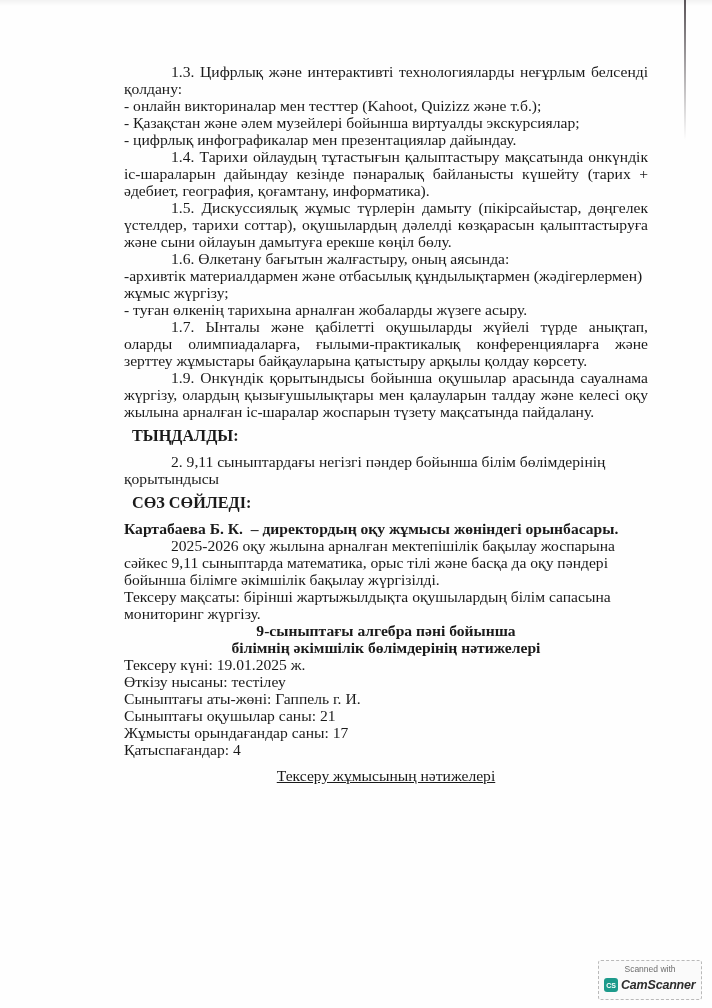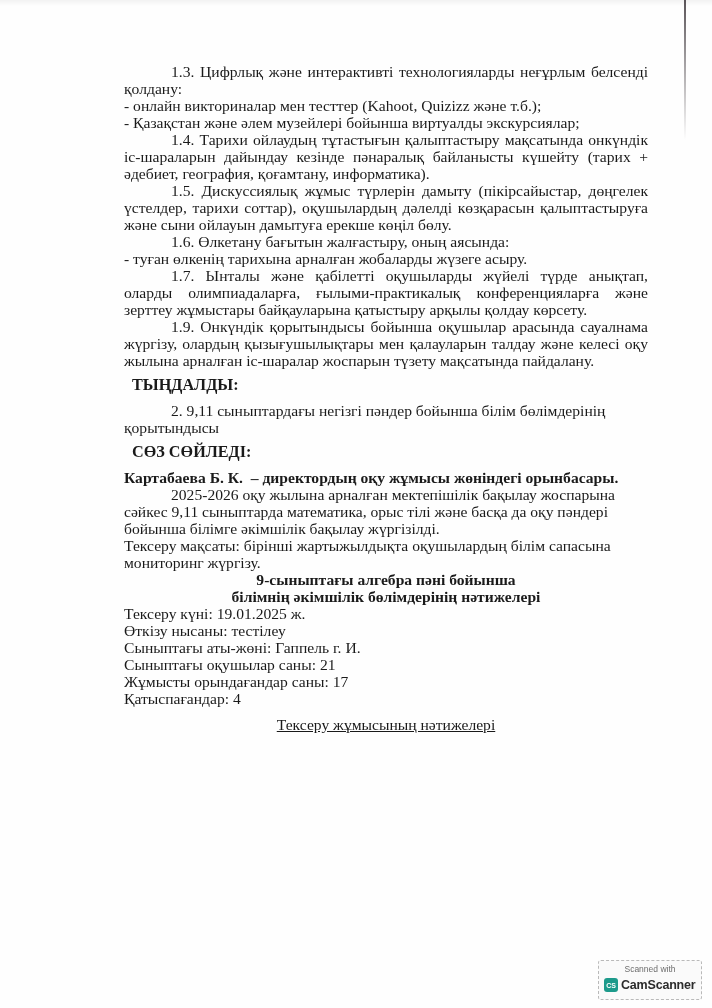--- a/index.html
+++ b/index.html
@@ -105,38 +105,41 @@
       display: flex;
       align-items: center;
       justify-content: center;
       margin-right: 3px;
     }
     .cs-name {
       font-size: 12.5px;
       color: #2c2c2c;
       font-weight: bold;
       letter-spacing: -0.2px;
+      font-style: italic;
     }
   </style>
 </head>
 <body>
 
 <div class="page">
   <div class="top-edge"></div>
   <div class="right-edge"></div>
 
   <div class="content">
     <p class="p ind">1.3. Цифрлық және интерактивті технологияларды неғұрлым белсенді қолдану:</p>
     <p class="p left">- онлайн викториналар мен тесттер (Kahoot, Quizizz және т.б.);</p>
     <p class="p left">- Қазақстан және әлем музейлері бойынша виртуалды экскурсиялар;</p>
+    <p class="p left">- цифрлық инфографикалар мен презентациялар дайындау.</p>
 
     <p class="p ind">1.4. Тарихи ойлаудың тұтастығын қалыптастыру мақсатында онкүндік іс-шараларын дайындау кезінде пәнаралық байланысты күшейту (тарих + әдебиет, география, қоғамтану, информатика).</p>
     <p class="p ind">1.5. Дискуссиялық жұмыс түрлерін дамыту (пікірсайыстар, дөңгелек үстелдер, тарихи соттар), оқушылардың дәлелді көзқарасын қалыптастыруға және сыни ойлауын дамытуға ерекше көңіл бөлу.</p>
 
     <p class="p ind">1.6. Өлкетану бағытын жалғастыру, оның аясында:</p>
+    <p class="p left">-архивтік материалдармен және отбасылық құндылықтармен (жәдігерлермен) жұмыс жүргізу;</p>
     <p class="p left">- туған өлкенің тарихына арналған жобаларды жүзеге асыру.</p>
 
     <p class="p ind">1.7. Ынталы және қабілетті оқушыларды жүйелі түрде анықтап, оларды олимпиадаларға, ғылыми-практикалық конференцияларға және зерттеу жұмыстары байқауларына қатыстыру арқылы қолдау көрсету.</p>
     <p class="p ind">1.9. Онкүндік қорытындысы бойынша оқушылар арасында сауалнама жүргізу, олардың қызығушылықтары мен қалауларын талдау және келесі оқу жылына арналған іс-шаралар жоспарын түзету мақсатында пайдалану.</p>
 
     <p class="heading">ТЫҢДАЛДЫ:</p>
     <p class="p ind left" style="padding-right:14px;">2. 9,11 сыныптардағы негізгі пәндер бойынша білім бөлімдерінің қорытындысы</p>
 
     <p class="heading">СӨЗ СӨЙЛЕДІ:</p>
     <p class="p left bold" style="white-space:pre;">Картабаева Б. К.  – директордың оқу жұмысы жөніндегі орынбасары.</p>

